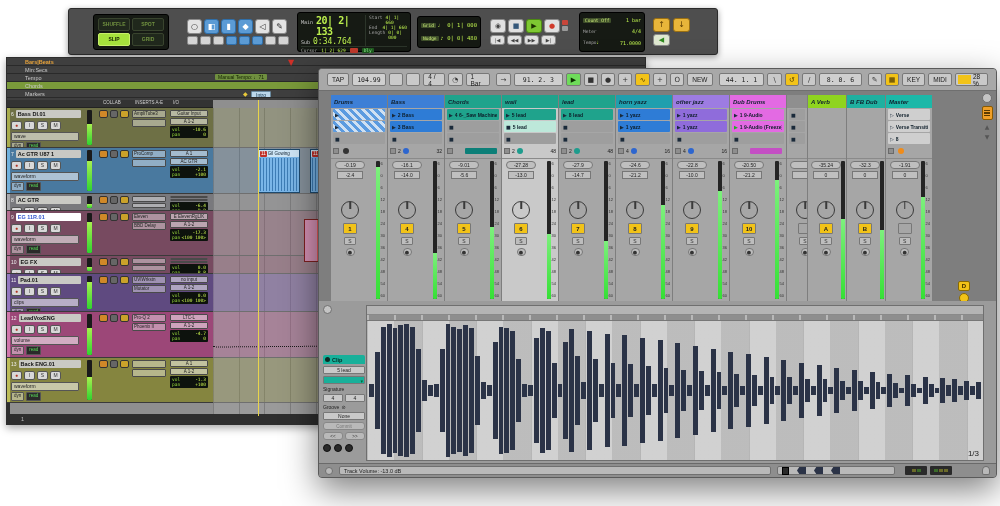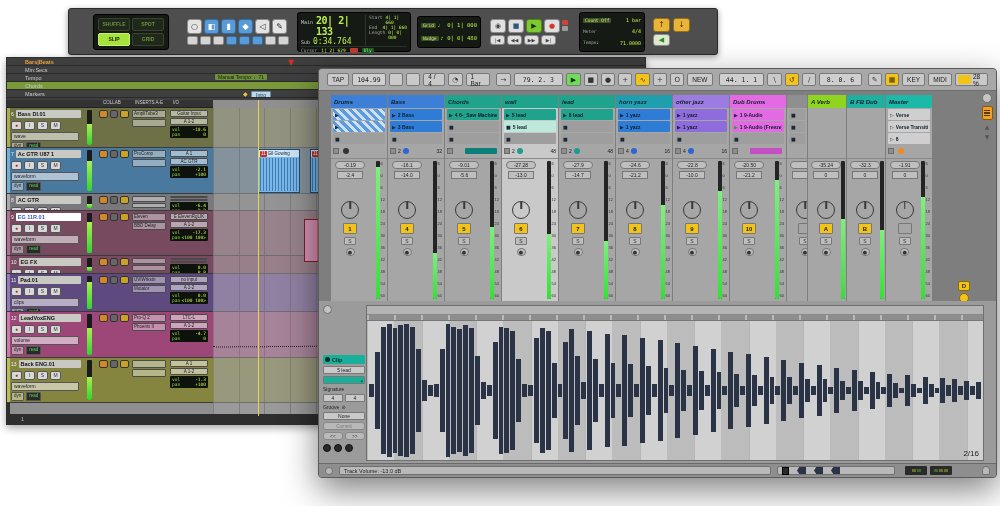--- a/index.html
+++ b/index.html
@@ -900,21 +900,21 @@
       <span class="tb-btn"></span>
       <span class="tb-box">4 / 4</span>
       <span class="tb-btn">
           <span class="ic">◔</span>
         </span>
       <span class="tb-box">1 Bar</span>
       <span class="tb-gap"></span>
       <span class="tb-btn">
           <span class="ic">→</span>
         </span>
-      <span class="tb-box lcdish" style="width:52px">79. 2. 3</span>
+      <span class="tb-box lcdish" style="width:52px">91. 2. 3</span>
       <span class="tb-btn on-green">
           <span class="ic">▶</span>
         </span>
       <span class="tb-btn">
           <span class="ic">■</span>
         </span>
       <span class="tb-btn">
           <span class="ic">●</span>
         </span>
       <span class="tb-btn">
@@ -1694,21 +1694,21 @@
               <i style="height: 4%;"></i>
               <i style="height: 18%;"></i>
               <i style="height: 8%;"></i>
               <i style="height: 16%;"></i>
               <i style="height: 7%;"></i>
               <i style="height: 14%;"></i>
               <i style="height: 6%;"></i>
               <i style="height: 12%;"></i>
             </div>
         </div>
-        <span class="wave-pos">2/16</span>
+        <span class="wave-pos">1/3</span>
       </div>
     </div>
 
     <div class="abl-status">
       <span class="st-circ"></span>
       <span class="st-text">Track Volume: -13.0 dB</span>
       <span class="st-xfade">
         <span class="sl"></span>
         <span class="pent"></span>
         <span class="pent"></span>

